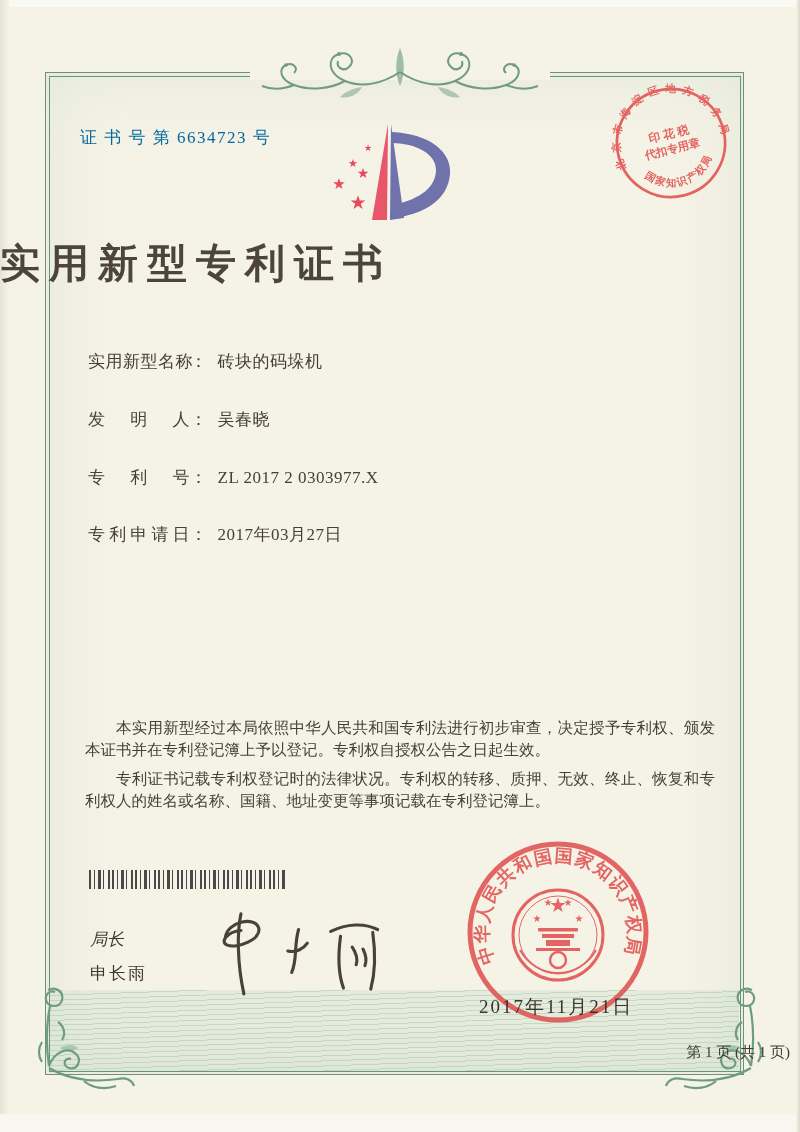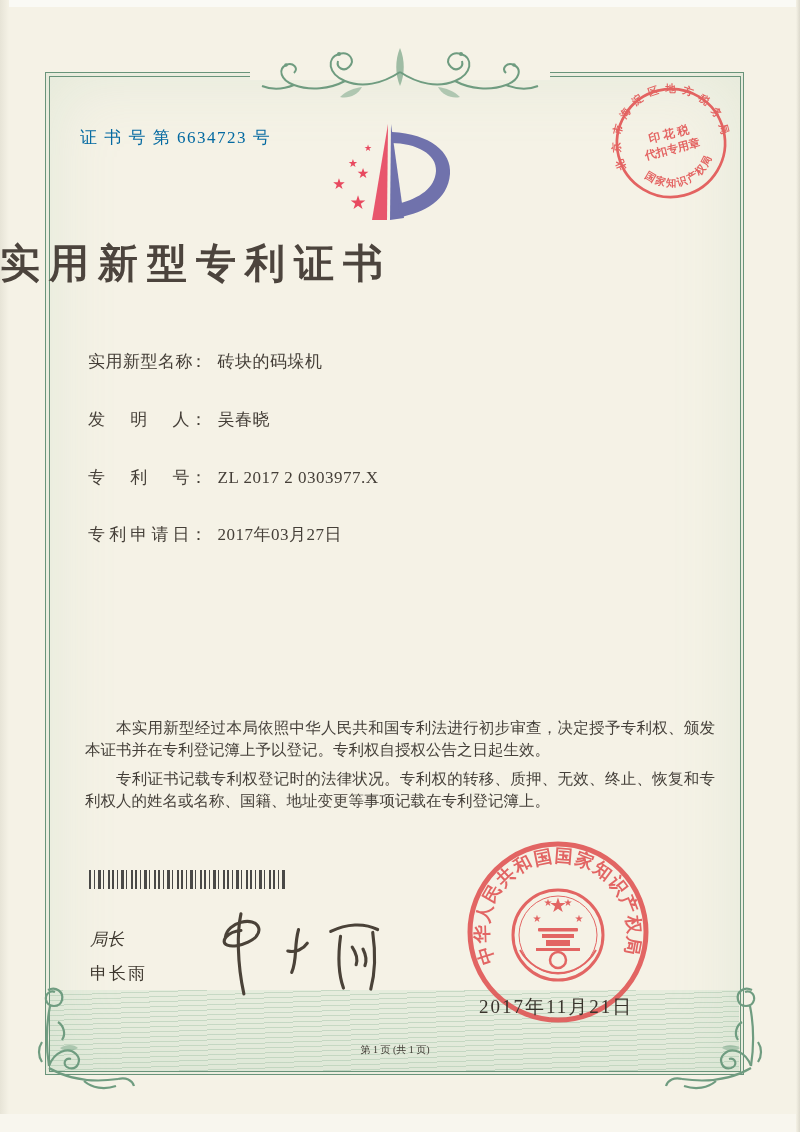--- a/index.html
+++ b/index.html
@@ -26,21 +26,21 @@
   .field .lab{display:inline-block;width:102px;text-align:justify;text-align-last:justify;}
   .field .colon{margin:0 10px 0 0;}
   .paras{left:85px;top:685px;width:630px;margin-top:32px;}
   .paras p{margin:0 0 7px;font-size:15.5px;line-height:22px;text-indent:2em;
            text-align:justify;color:#45403a;}
   .barcode{left:89px;top:870px;width:198px;height:19px;opacity:.85;
     background:repeating-linear-gradient(90deg,#2b2b2b 0 2px,transparent 2px 5px,#2b2b2b 5px 6px,transparent 6px 9px,#2b2b2b 9px 12px,transparent 12px 14px,#2b2b2b 14px 15px,transparent 15px 19px,#2b2b2b 19px 21px,transparent 21px 23px);}
   .director{left:90px;top:928px;font-size:17px;color:#3e382f;font-style:italic;}
   .director-name{left:90px;top:962px;font-size:17px;letter-spacing:2px;color:#3e382f;}
   .issue-date{left:479px;top:994px;font-size:19px;letter-spacing:2px;color:#39342c;z-index:6;}
-  .footer{left:0;top:1043px;width:790px;text-align:center;font-size:10px;color:#403b34;}
+  .footer{left:0;top:1043px;width:790px;text-align:right;font-size:15px;color:#403b34;}
   svg{display:block;}
   .svg-abs{position:absolute;}
 </style>
 </head>
 <body>
 
 <div class="page">
 
   <div class="edge-top"></div>
   <div class="edge-left"></div>

